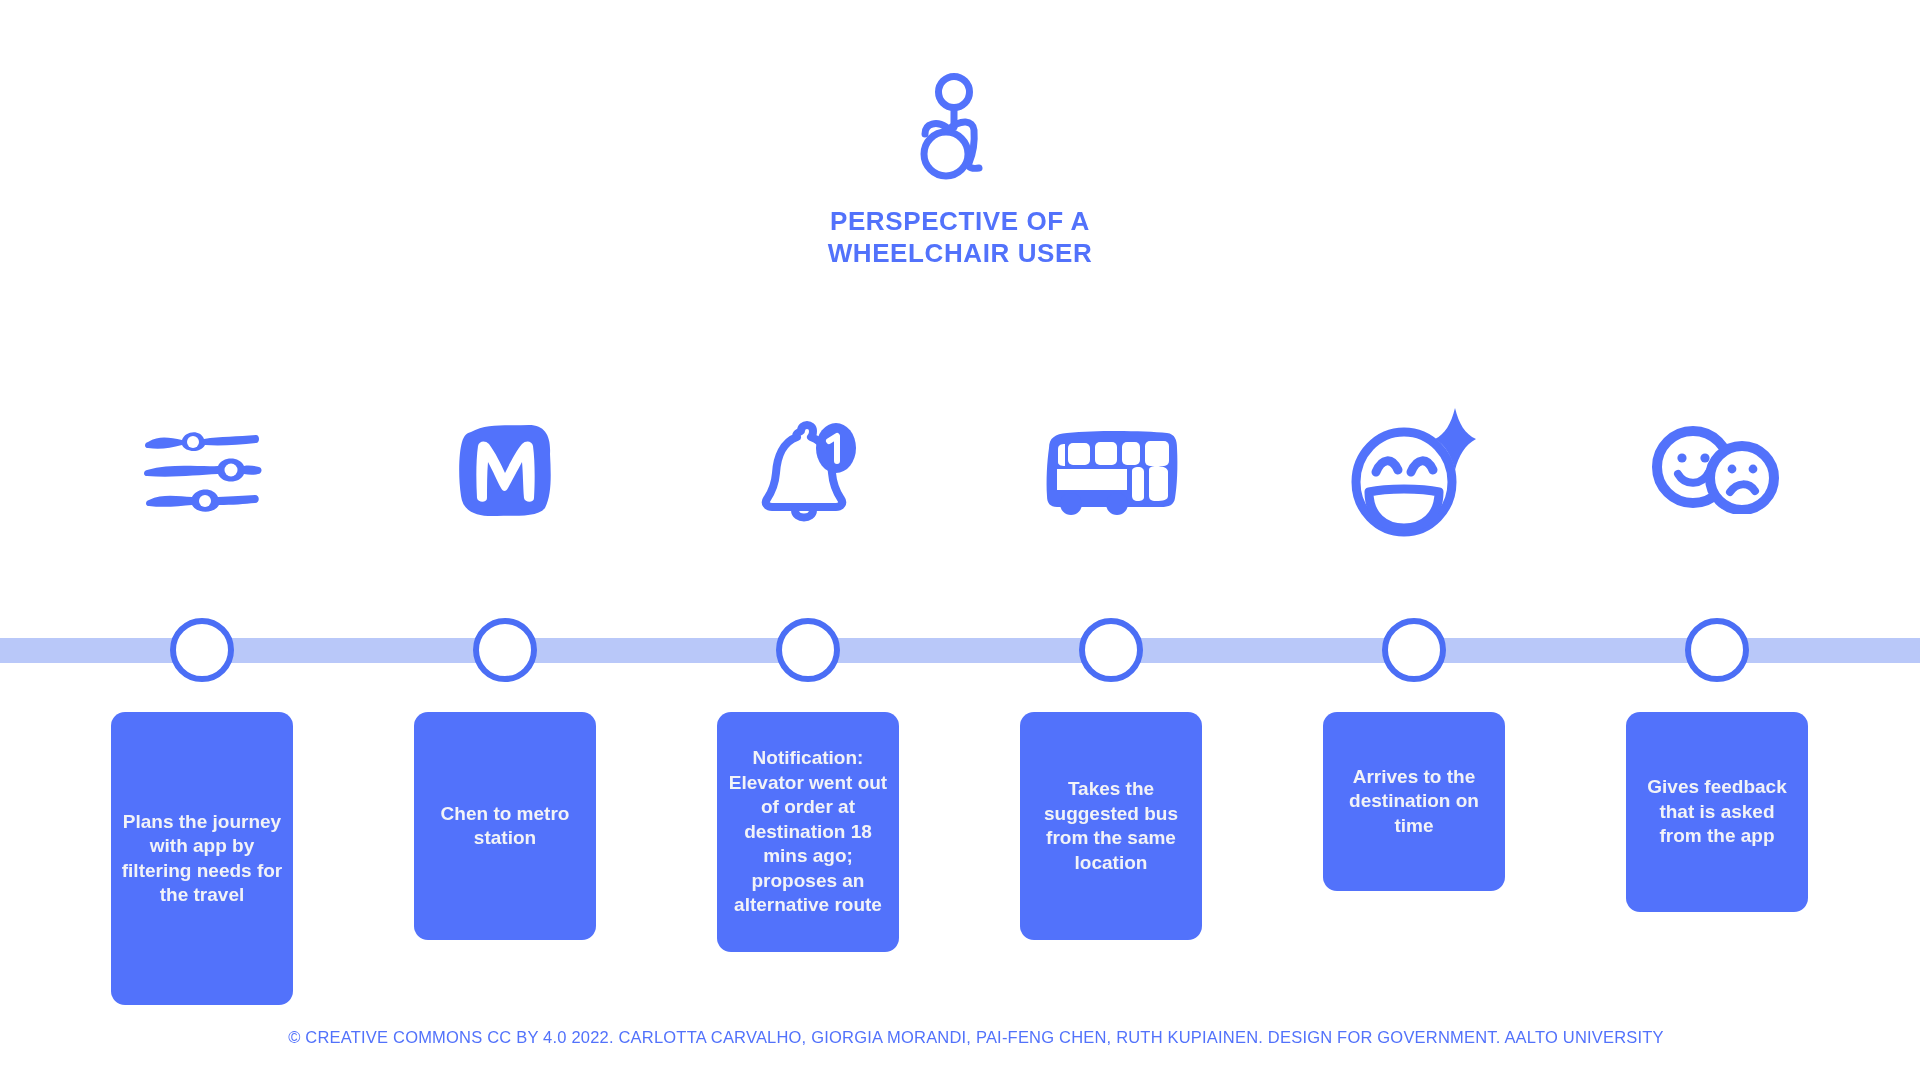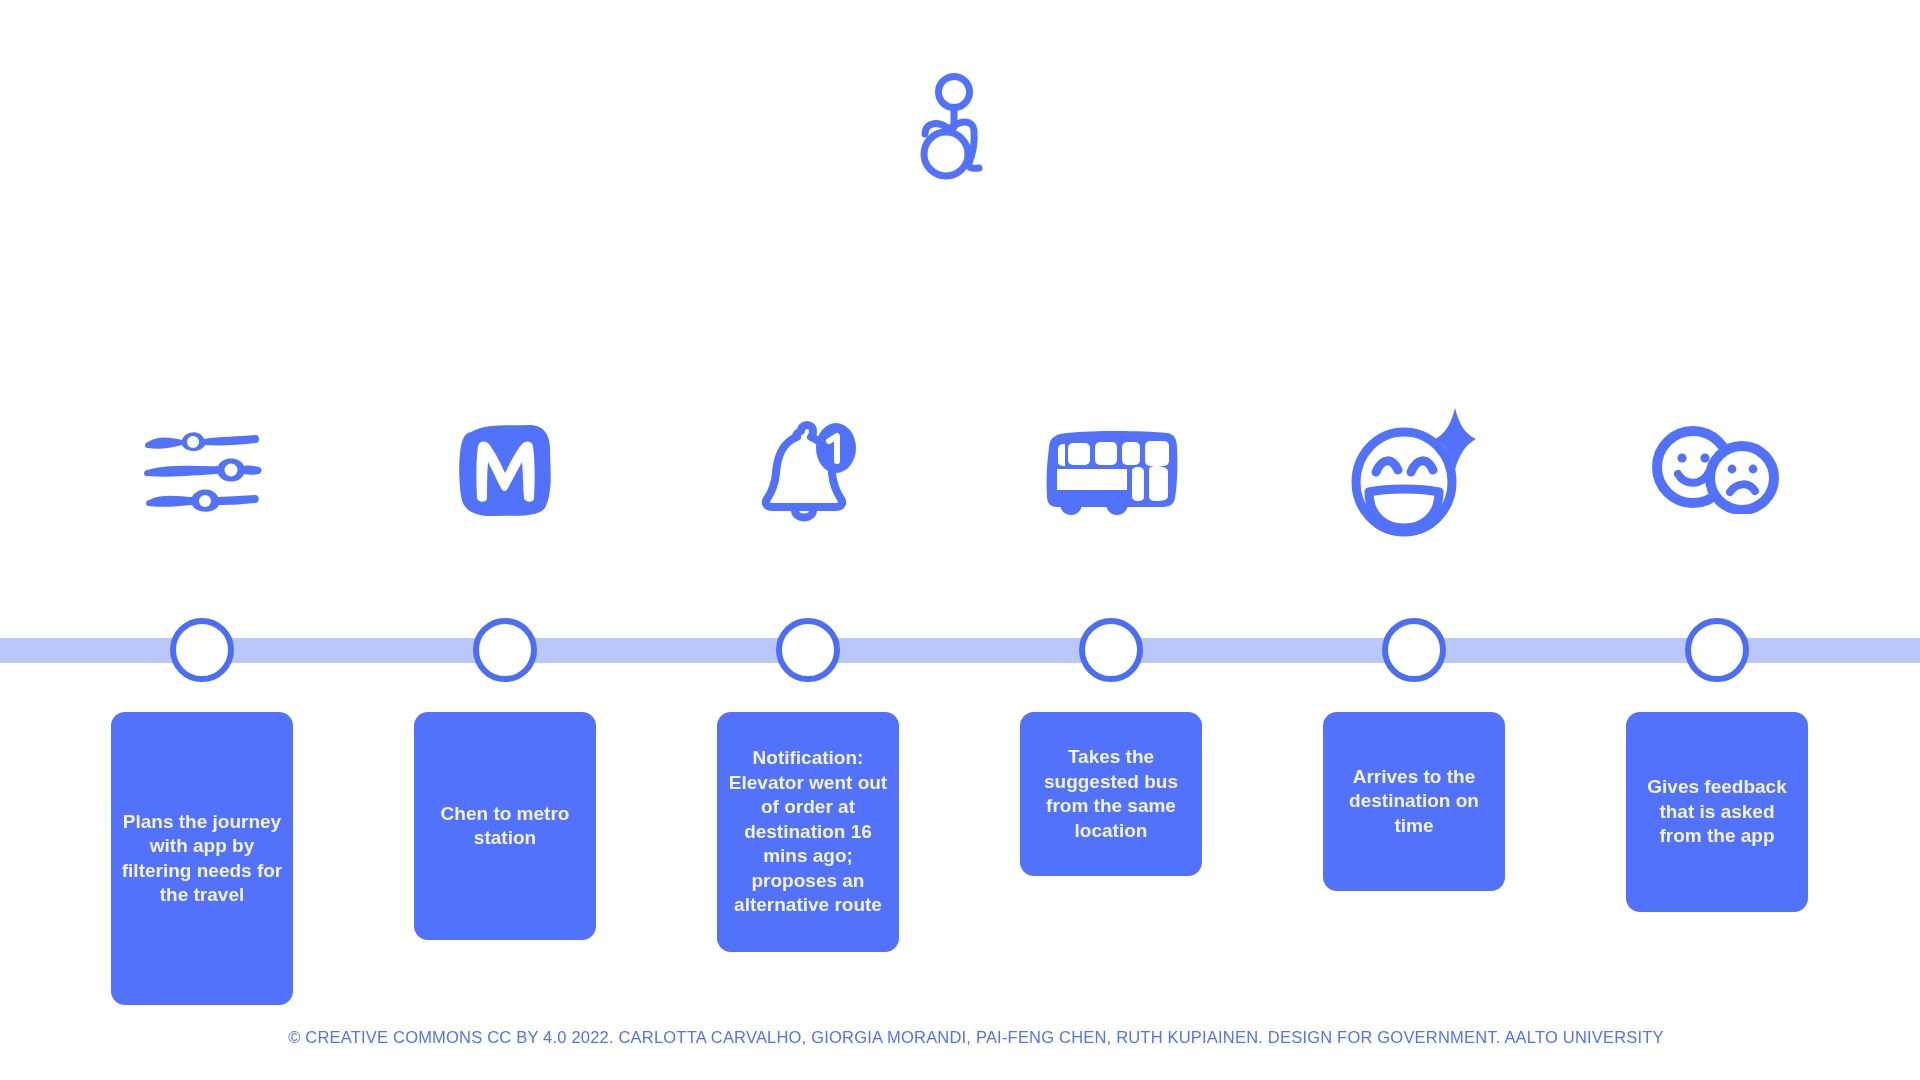--- a/index.html
+++ b/index.html
@@ -119,20 +119,22 @@
 <div id="header">
   <span id="wheelchair-icon">
     <svg width="86" height="110" viewBox="0 0 86 110" fill="none" xmlns="http://www.w3.org/2000/svg">
       <circle cx="37" cy="20" r="15.5" stroke="#5272fb" stroke-width="7"></circle>
       <path d="M37 36 L37 55" stroke="#5272fb" stroke-width="7" stroke-linecap="round"></path>
       <circle cx="29" cy="82" r="22" stroke="#5272fb" stroke-width="7"></circle>
       <path d="M8 62 C8 51 20 49 29 55" stroke="#5272fb" stroke-width="7" stroke-linecap="round" fill="none"></path>
       <path d="M32 57 C44 47 56 48 57 58 C58 72 55 84 52 91 C50 96 56 97 62 96" stroke="#5272fb" stroke-width="7" stroke-linecap="round" stroke-linejoin="round" fill="none"></path>
     </svg>
   </span>
+  <div id="page-title">PERSPECTIVE OF A
+WHEELCHAIR USER</div>
 </div>
 
 <div id="icon-row">
 
   <div class="step-icon" style="left:202px;">
     <svg width="120" height="92" viewBox="0 0 120 92" xmlns="http://www.w3.org/2000/svg">
       <g fill="#5272fb">
         <path d="M6 18 C18 11 28 14 40 16 C43 7 58 5 62 15 C78 12 96 13 114 11 C118 11 118 19 114 19 C96 21 78 22 63 21 C58 30 43 28 40 21 C28 24 18 26 6 24 C2 24 2 19 6 18 Z"></path>
         <circle cx="51" cy="18" r="6" fill="#ffffff"></circle>
         <path d="M5 46 C30 39 55 43 76 42 C80 32 98 32 102 42 C107 41 113 42 117 43 C121 44 120 50 116 50 C112 51 107 51 102 50 C98 60 80 60 76 50 C55 51 30 54 5 52 C1 52 1 47 5 46 Z"></path>
@@ -205,18 +207,18 @@
 
 <div class="timeline-node" style="left:202px;"></div>
 <div class="timeline-node" style="left:505px;"></div>
 <div class="timeline-node" style="left:808px;"></div>
 <div class="timeline-node" style="left:1111px;"></div>
 <div class="timeline-node" style="left:1414px;"></div>
 <div class="timeline-node" style="left:1717px;"></div>
 
 <div class="step-card" style="left:202px; top:712px; height:293px;">Plans the journey with app by filtering needs for the travel</div>
 <div class="step-card" style="left:505px; top:712px; height:228px;">Chen to metro station</div>
-<div class="step-card" style="left:808px; top:712px; height:240px;">Notification: Elevator went out of order at destination 16 mins ago; proposes an alternative route</div>
-<div class="step-card" style="left:1111px; top:712px; height:164px;">Takes the suggested bus from the same location</div>
+<div class="step-card" style="left:808px; top:712px; height:240px;">Notification: Elevator went out of order at destination 18 mins ago; proposes an alternative route</div>
+<div class="step-card" style="left:1111px; top:712px; height:228px;">Takes the suggested bus from the same location</div>
 <div class="step-card" style="left:1414px; top:712px; height:179px;">Arrives to the destination on time</div>
 <div class="step-card" style="left:1717px; top:712px; height:200px;">Gives feedback that is asked from the app</div>
 
 <div id="footer-credit">© Creative Commons CC BY 4.0 2022. Carlotta Carvalho, Giorgia Morandi, Pai-Feng Chen, Ruth Kupiainen. Design for Government. Aalto University</div>
 
 </body></html>

